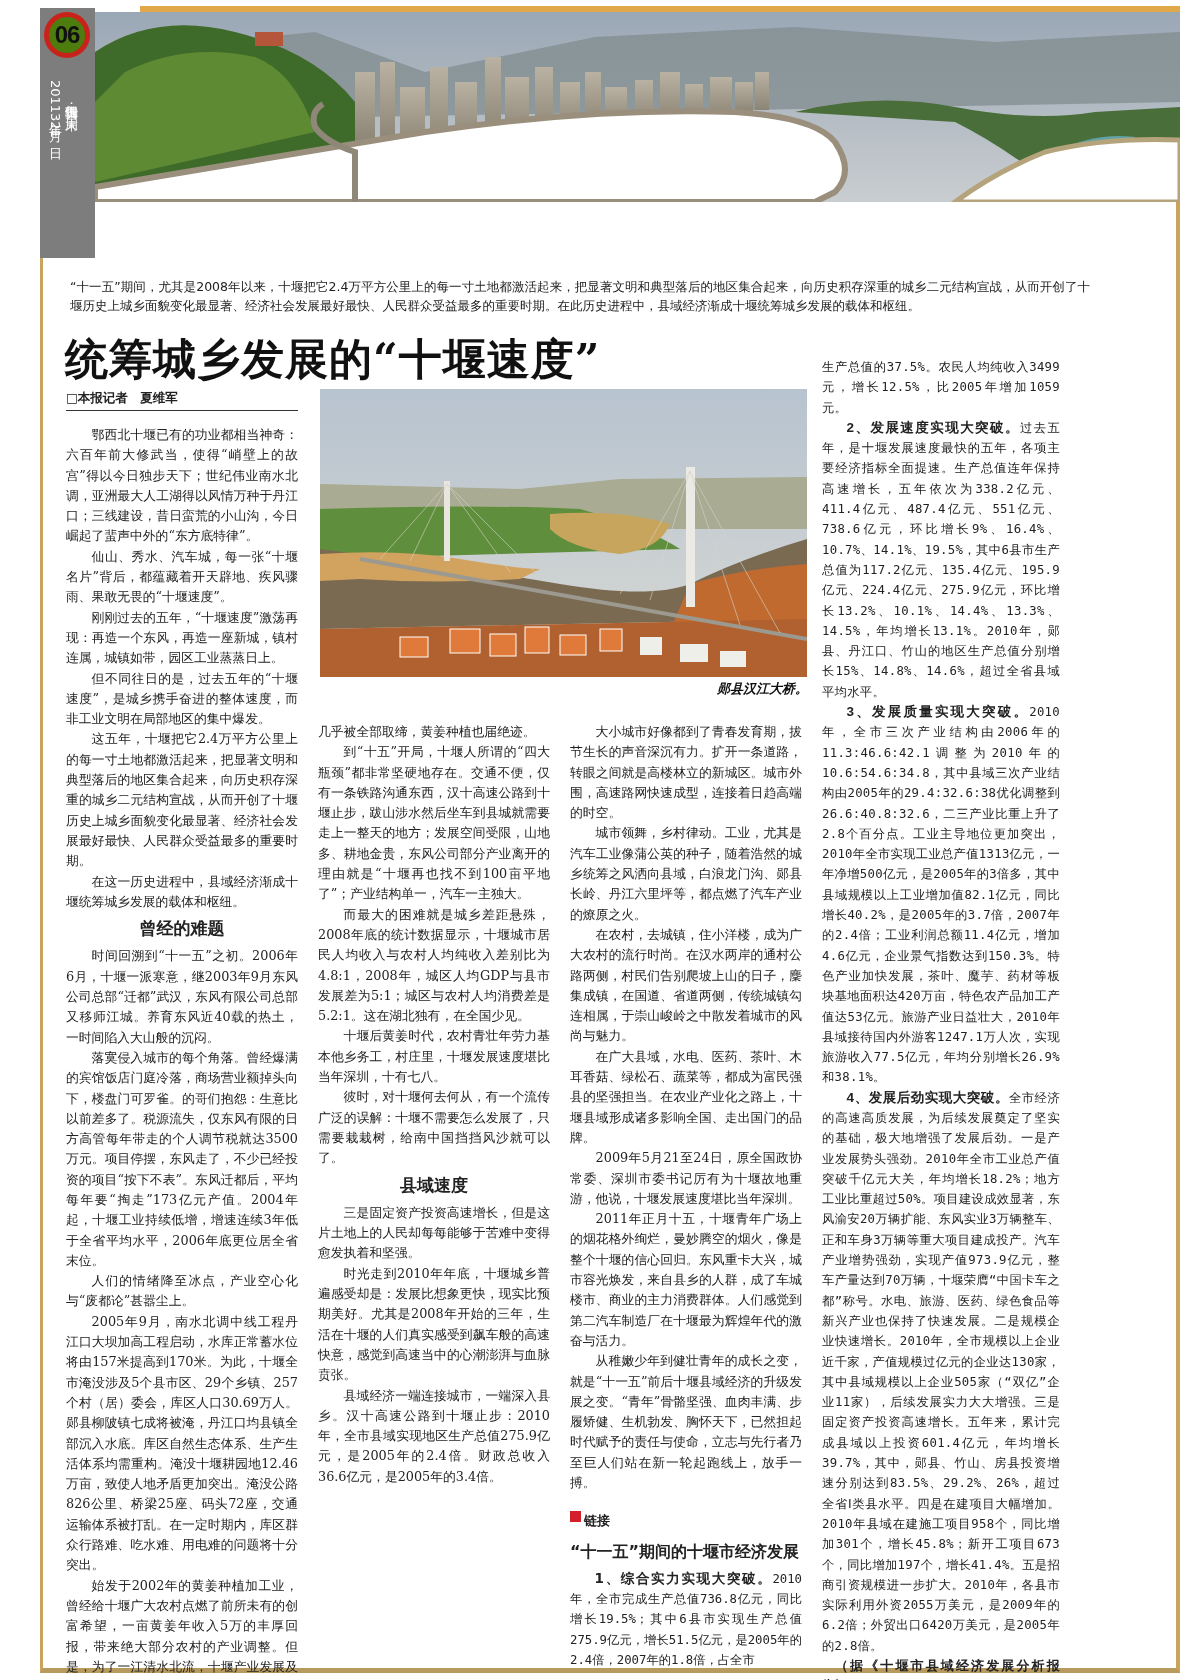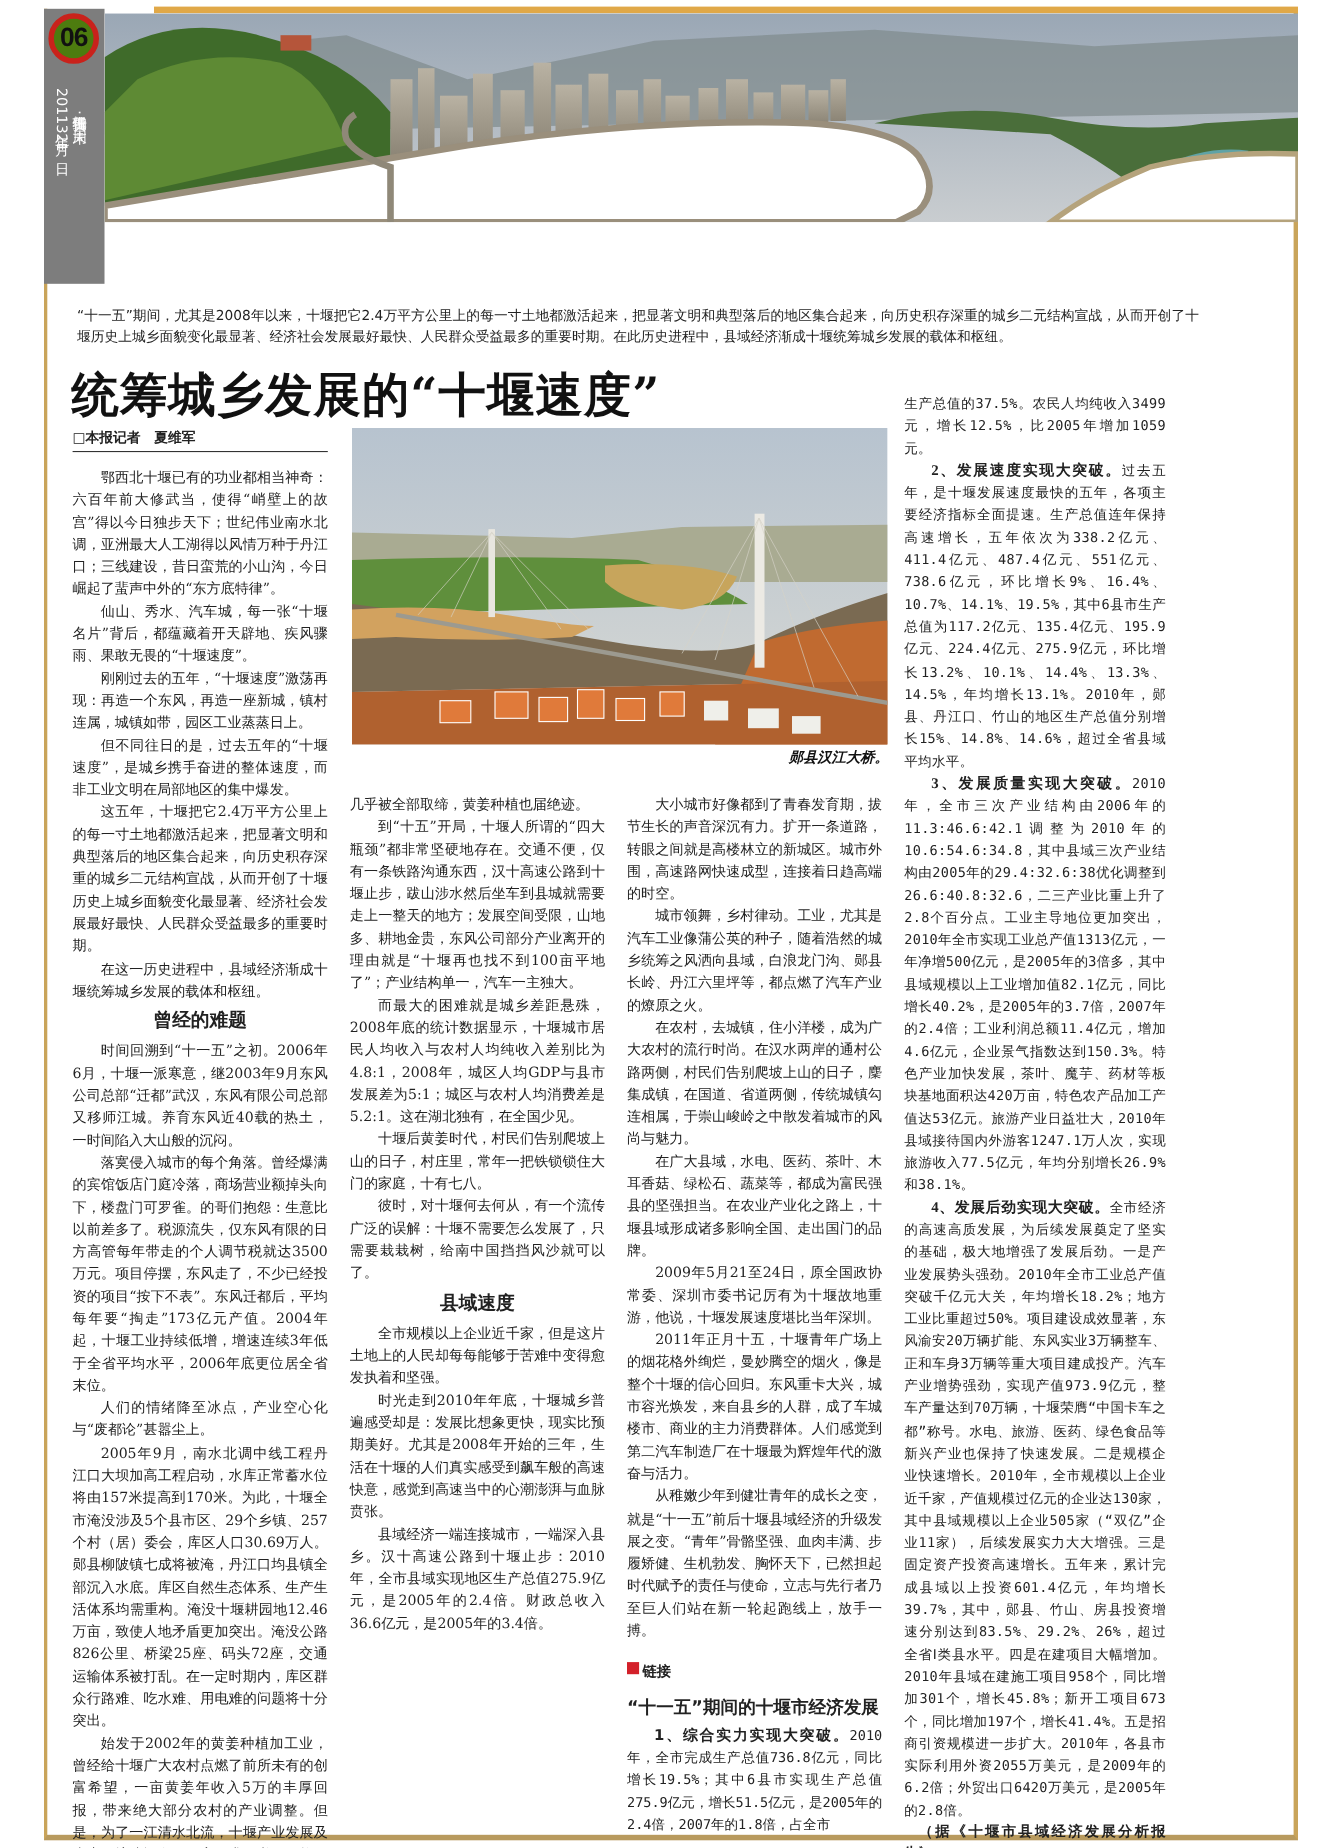--- a/index.html
+++ b/index.html
@@ -16,21 +16,21 @@
   .lead{position:absolute;left:70px;top:277px;width:1020px;font-family:"DejaVu Sans",sans-serif;font-size:12.5px;line-height:19px;color:#222;text-align:justify;}
   .headline{position:absolute;left:65px;top:302px;font-family:"DejaVu Serif",serif;font-weight:bold;font-size:43px;letter-spacing:1px;color:#111;}
   .byline{position:absolute;left:66px;top:390px;width:232px;border-bottom:1px solid #333;font-family:"DejaVu Sans",sans-serif;font-weight:bold;font-size:12.5px;padding-bottom:3px;}
   .col{position:absolute;font-size:12.8px;line-height:20.3px;text-align:justify;color:#222;}
   .col p{margin:0;text-indent:2em;}
   .col h3{margin:6px 0 8px;text-align:center;font-family:"DejaVu Sans",sans-serif;font-size:17px;font-weight:bold;}
   .col1{left:66px;top:425px;width:232px;}
   .col2{left:318px;top:722px;width:232px;}
   .col3{left:570px;top:722px;width:232px;}
   .col4{left:822px;top:357px;width:238px;font-family:"DejaVu Sans Mono","Liberation Mono",monospace;font-size:12.3px;letter-spacing:0.3px;}
-  .col4 b{font-family:Liberation Serif, serif;font-size:13.5px;}
+  .col4 b{font-family:Liberation Sans, sans-serif;font-size:13.5px;}
   .photo{position:absolute;left:320px;top:389px;width:487px;height:288px;overflow:hidden;}
   .photo svg{width:100%;height:100%;display:block;}
   .caption{position:absolute;right:392px;top:680px;font-family:"DejaVu Sans",sans-serif;font-style:italic;font-weight:bold;font-size:13px;color:#111;}
   .link-tag{margin-top:18px;font-family:"DejaVu Sans",sans-serif;font-weight:bold;font-size:13px;display:flex;align-items:flex-start;}
   .link-tag .sq{display:inline-block;width:11px;height:11px;background:#d3202a;margin-right:3px;}
   .link-title{font-family:"DejaVu Sans",sans-serif;font-weight:bold;font-size:16px;margin:10px 0 6px;}
   .col3 .stats{font-family:"DejaVu Sans Mono","Liberation Mono",monospace;font-size:12.3px;}
   .col3 .stats b{font-family:"DejaVu Sans",sans-serif;font-size:13.5px;}
   .source{font-family:"DejaVu Sans",sans-serif;font-weight:bold;font-size:13px;text-indent:1em !important;}
 </style>
@@ -153,24 +153,24 @@
         <line x1="370" y1="82" x2="460" y2="244"></line>
     </g>
   </svg>
 </div>
 <div class="caption">郧县汉江大桥。</div>
 
 <div class="col col2">
   <p style="text-indent:0">几乎被全部取缔，黄姜种植也届绝迹。</p>
   <p>到“十五”开局，十堰人所谓的“四大瓶颈”都非常坚硬地存在。交通不便，仅有一条铁路沟通东西，汉十高速公路到十堰止步，跋山涉水然后坐车到县城就需要走上一整天的地方；发展空间受限，山地多、耕地金贵，东风公司部分产业离开的理由就是“十堰再也找不到100亩平地了”；产业结构单一，汽车一主独大。</p>
   <p>而最大的困难就是城乡差距悬殊，2008年底的统计数据显示，十堰城市居民人均收入与农村人均纯收入差别比为4.8:1，2008年，城区人均GDP与县市发展差为5:1；城区与农村人均消费差是5.2:1。这在湖北独有，在全国少见。</p>
-  <p>十堰后黄姜时代，村民们告别爬坡上山的日子，村庄里，常年一把铁锁锁住大门的家庭，十有七八。</p>
+  <p>十堰后黄姜时代，农村青壮年劳力基本他乡务工，村庄里，十堰发展速度堪比当年深圳，十有七八。</p>
   <p>彼时，对十堰何去何从，有一个流传广泛的误解：十堰不需要怎么发展了，只需要栽栽树，给南中国挡挡风沙就可以了。</p>
   <h3>县域速度</h3>
-  <p>全市规模以上企业近千家，但是这片土地上的人民却每每能够于苦难中变得愈发执着和坚强。</p>
+  <p>三是固定资产投资高速增长，但是这片土地上的人民却每每能够于苦难中变得愈发执着和坚强。</p>
   <p>时光走到2010年年底，十堰城乡普遍感受却是：发展比想象更快，现实比预期美好。尤其是2008年开始的三年，生活在十堰的人们真实感受到飙车般的高速快意，感觉到高速当中的心潮澎湃与血脉贲张。</p>
   <p>县域经济一端连接城市，一端深入县乡。汉十高速公路到十堰止步：2010年，全市县域实现地区生产总值275.9亿元，是2005年的2.4倍。财政总收入36.6亿元，是2005年的3.4倍。</p>
 </div>
 
 <div class="col col3">
   <p>大小城市好像都到了青春发育期，拔节生长的声音深沉有力。扩开一条道路，转眼之间就是高楼林立的新城区。城市外围，高速路网快速成型，连接着日趋高端的时空。</p>
   <p>城市领舞，乡村律动。工业，尤其是汽车工业像蒲公英的种子，随着浩然的城乡统筹之风洒向县域，白浪龙门沟、郧县长岭、丹江六里坪等，都点燃了汽车产业的燎原之火。</p>
   <p>在农村，去城镇，住小洋楼，成为广大农村的流行时尚。在汉水两岸的通村公路两侧，村民们告别爬坡上山的日子，麇集成镇，在国道、省道两侧，传统城镇勾连相属，于崇山峻岭之中散发着城市的风尚与魅力。</p>
   <p>在广大县域，水电、医药、茶叶、木耳香菇、绿松石、蔬菜等，都成为富民强县的坚强担当。在农业产业化之路上，十堰县域形成诸多影响全国、走出国门的品牌。</p>
   <p>2009年5月21至24日，原全国政协常委、深圳市委书记厉有为十堰故地重游，他说，十堰发展速度堪比当年深圳。</p>

